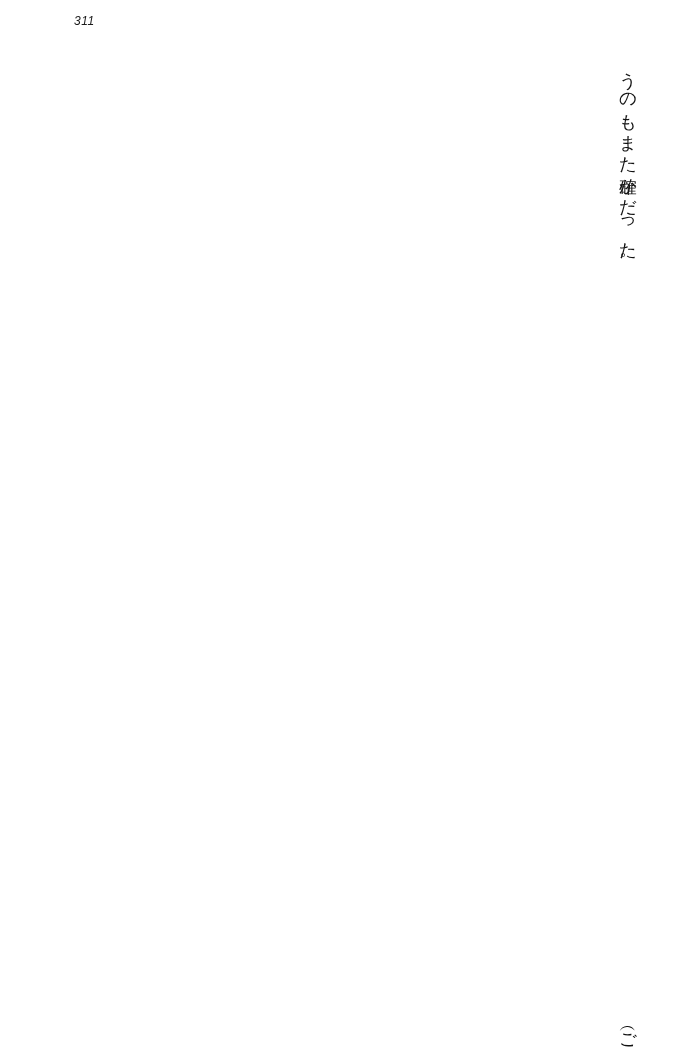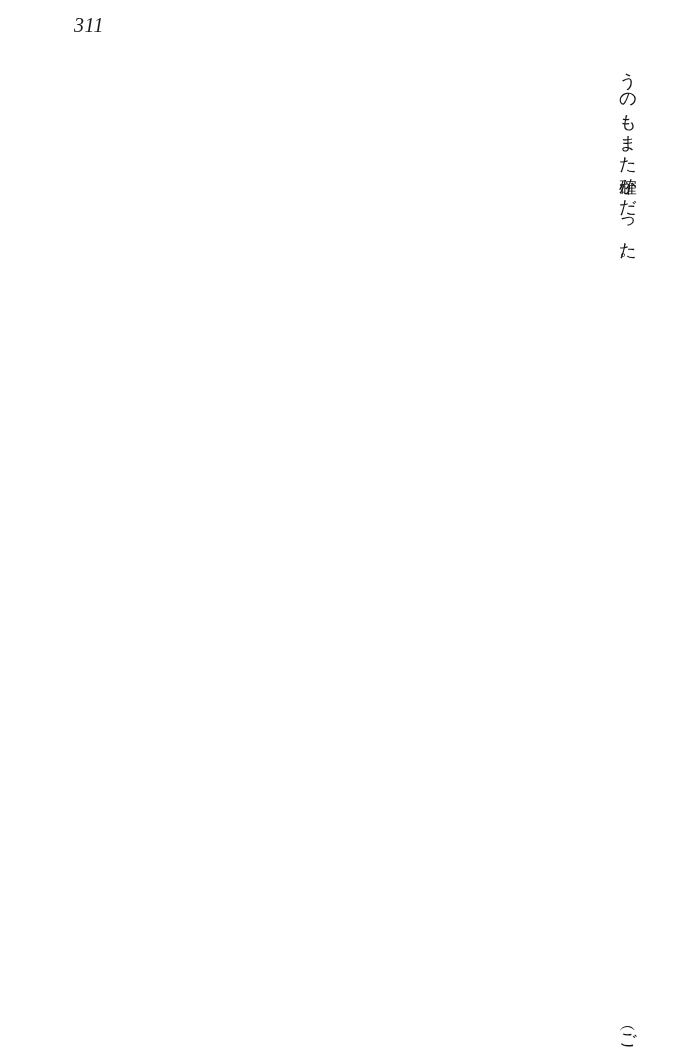--- a/index.html
+++ b/index.html
@@ -18,22 +18,22 @@
     position: relative;
     width: 683px;
     height: 1050px;
     background: #ffffff;
     box-sizing: border-box;
   }
   .page-number {
     position: absolute;
     top: 14px;
     left: 74px;
-    font-size: 20px;
-    font-family: Liberation Serif, serif;
+    font-size: 12px;
+    font-family: Liberation Sans, sans-serif;
     font-style: italic;
     color: #1a1a1a;
     letter-spacing: 0.5px;
   }
   .text-body {
     position: absolute;
     top: 60px;
     right: 38px;
     left: 38px;
     bottom: 18px;

